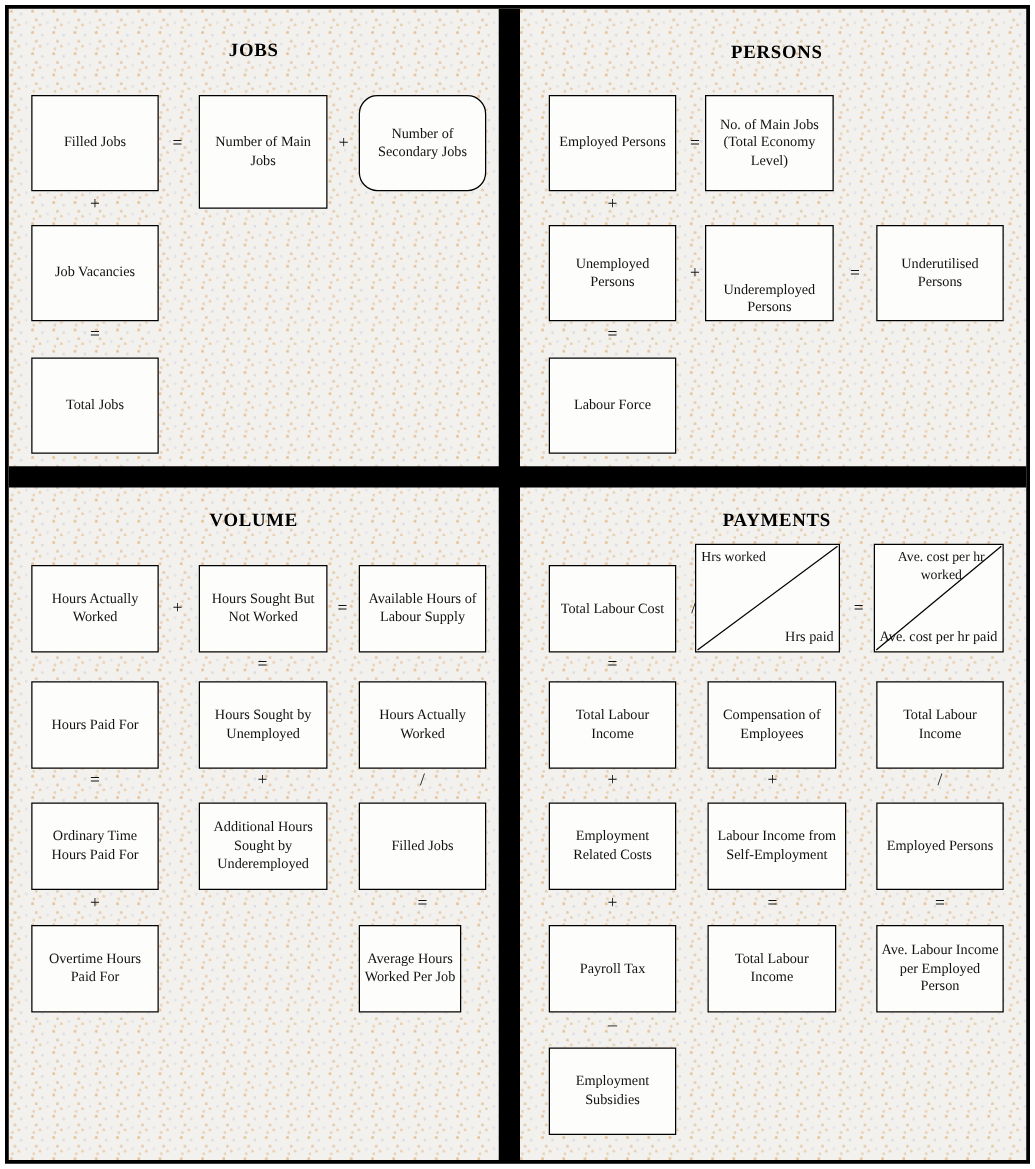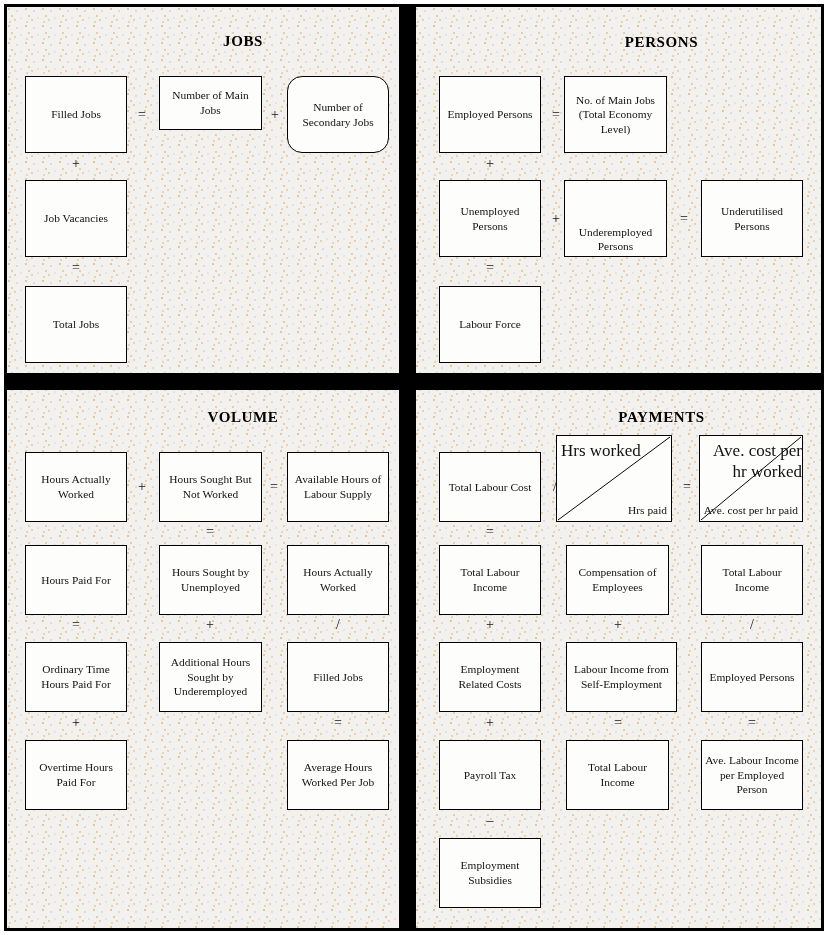--- a/index.html
+++ b/index.html
@@ -34,21 +34,21 @@
   .sep-h{position:absolute;left:0;top:366px;width:820px;height:17px;background:#000;z-index:5;}
 
   .quad{position:absolute;z-index:2;}
   #q-jobs    {left:0px;   top:0px;   width:392px; height:366px;}
   #q-persons {left:409px; top:0px;   width:411px; height:366px;}
   #q-volume  {left:0px;   top:383px; width:392px; height:544px;}
   #q-payments{left:409px; top:383px; width:411px; height:544px;}
 
   .quad-title{
     position:absolute;width:100%;text-align:center;
-    font-weight:bold;font-size:15px;letter-spacing:.6px;color:#000;padding-left:40px;
+    font-weight:bold;font-size:15px;letter-spacing:.6px;color:#000;
   }
 
   .box{
     position:absolute;box-sizing:border-box;
     border:1.4px solid #000;background:#fdfdfb;
     display:flex;align-items:center;justify-content:center;
     text-align:center;font-size:11.4px;line-height:1.28;color:#111;
     padding:2px 3px;
   }
   .box span{display:block;}
@@ -60,21 +60,21 @@
   }
 
   
   .box.split{display:block;padding:0;position:absolute;}
   .box.split .diag{
     position:absolute;left:0;top:0;width:100%;height:100%;
     pointer-events:none;
   }
   .box.split .lbl-tl{
     position:absolute;left:4px;top:4px;
-    text-align:right;font-size:17px;line-height:1.25;
+    text-align:center;font-size:11px;line-height:1.25;
   }
   .box.split .lbl-br{
     position:absolute;right:4px;bottom:4px;
     text-align:right;font-size:11.4px;line-height:1.25;
   }
 </style>
 </head>
 <body>
 
 <div id="frame">
@@ -83,21 +83,21 @@
   <div class="sep-v"></div>
   <div class="sep-h"></div>
 
   <div class="quad" id="q-jobs">
     <div class="quad-title" style="top:26px;">JOBS</div>
 
     <div class="box" style="left:18px;top:69px;width:102px;height:77px;">
           <span>Filled Jobs</span>
         </div>
     <div class="op" style="left:122px;top:101px;">=</div>
-    <div class="box" style="left:152px;top:69px;width:103px;height:54px;">
+    <div class="box" style="left:152px;top:69px;width:103px;height:91px;">
           <span>Number of Main Jobs</span>
         </div>
     <div class="op" style="left:255px;top:101px;">+</div>
     <div class="box" style="left:280px;top:69px;width:102px;height:77px;border-radius:15px;">
           <span>Number of Secondary Jobs</span>
         </div>
 
     <div class="op" style="left:56px;top:150px;">+</div>
     <div class="box" style="left:18px;top:173px;width:102px;height:77px;">
           <span>Job Vacancies</span>
@@ -180,21 +180,21 @@
     <div class="box" style="left:280px;top:252px;width:102px;height:70px;">
           <span>Filled Jobs</span>
         </div>
 
     <div class="op" style="left:56px;top:326px;">+</div>
     <div class="op" style="left:318px;top:326px;">=</div>
 
     <div class="box" style="left:18px;top:350px;width:102px;height:70px;">
           <span>Overtime Hours Paid For</span>
         </div>
-    <div class="box" style="left:280px;top:350px;width:102px;height:70px;">
+    <div class="box" style="left:280px;top:350px;width:82px;height:70px;">
           <span>Average Hours Worked Per Job</span>
         </div>
   </div>
 
   <div class="quad" id="q-payments">
     <div class="quad-title" style="top:19px;">PAYMENTS</div>
 
     <div class="box" style="left:23px;top:62px;width:102px;height:70px;">
           <span>Total Labour Cost</span>
         </div>

